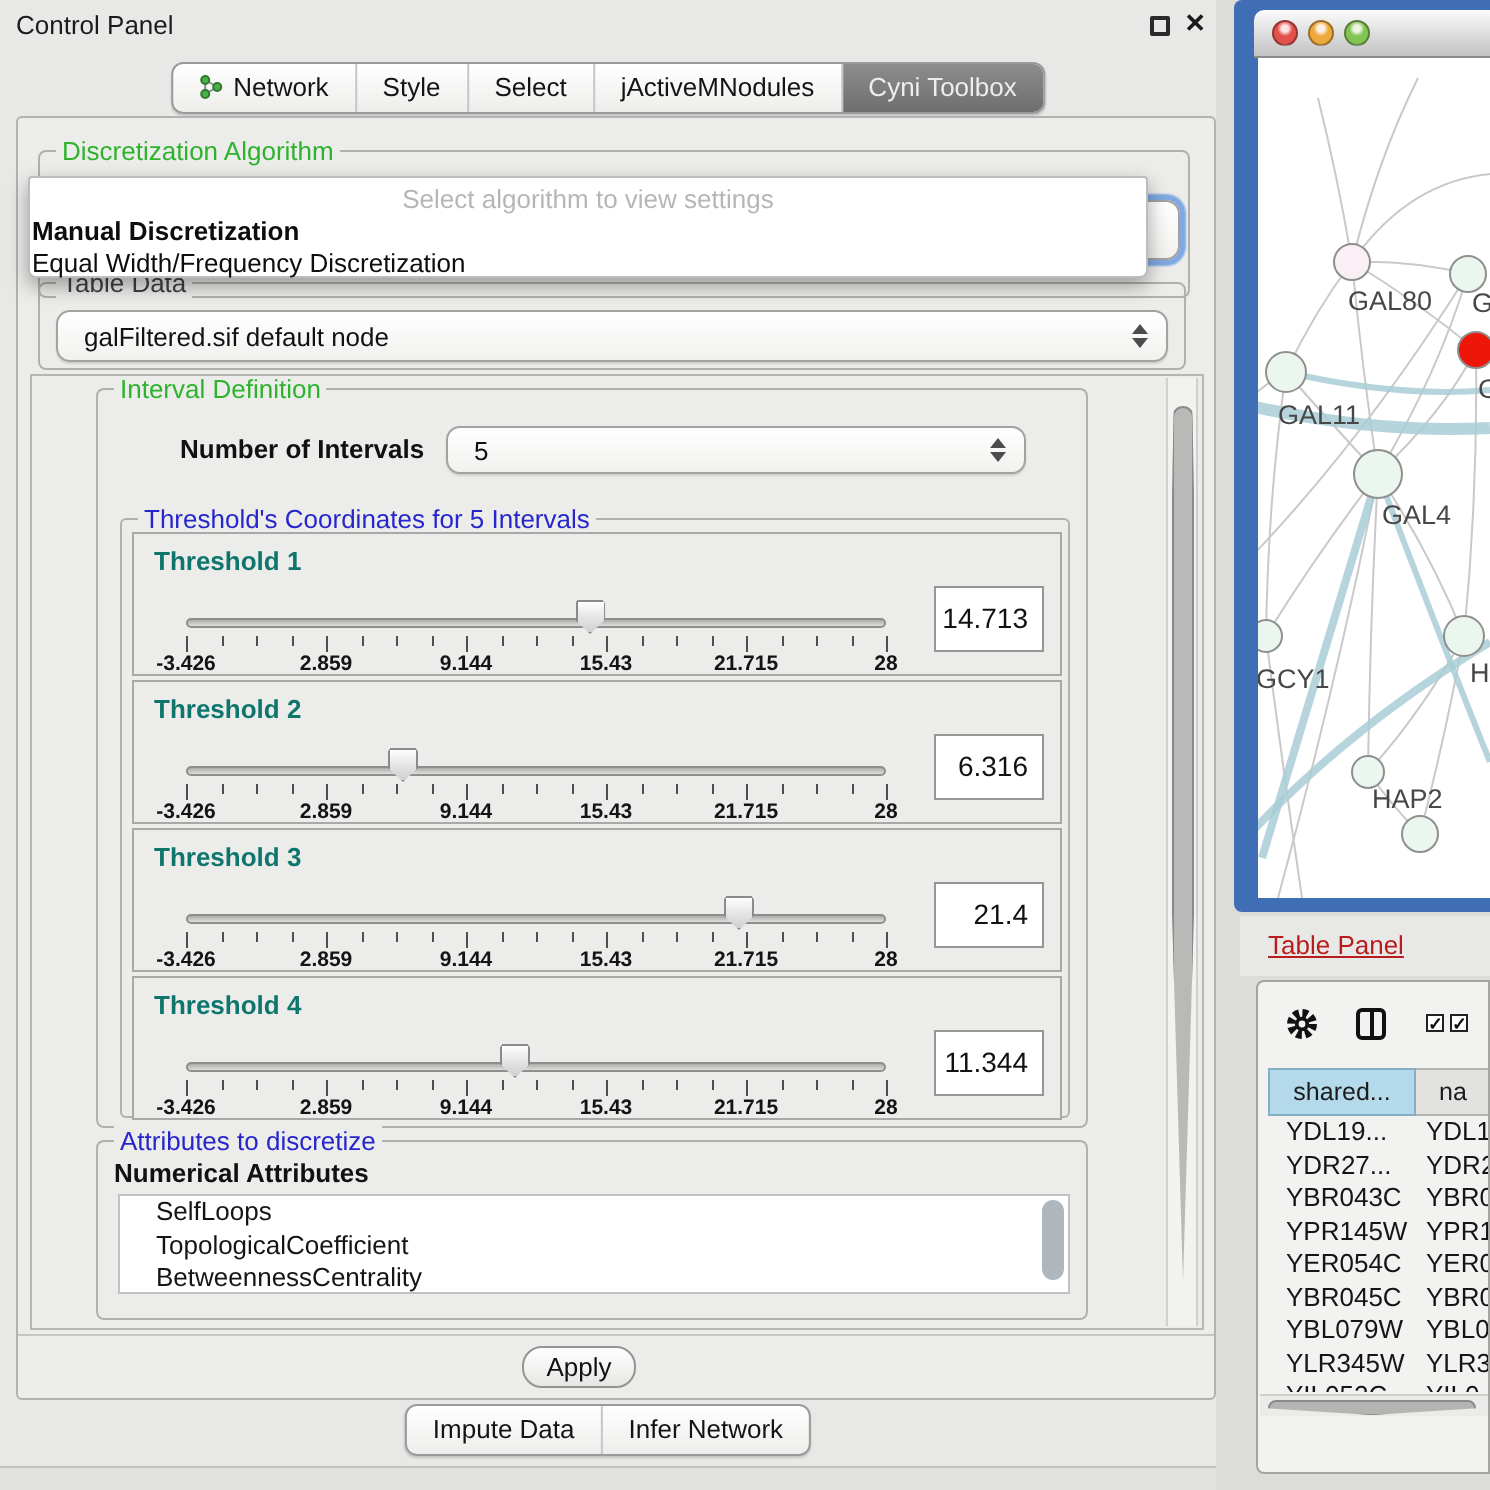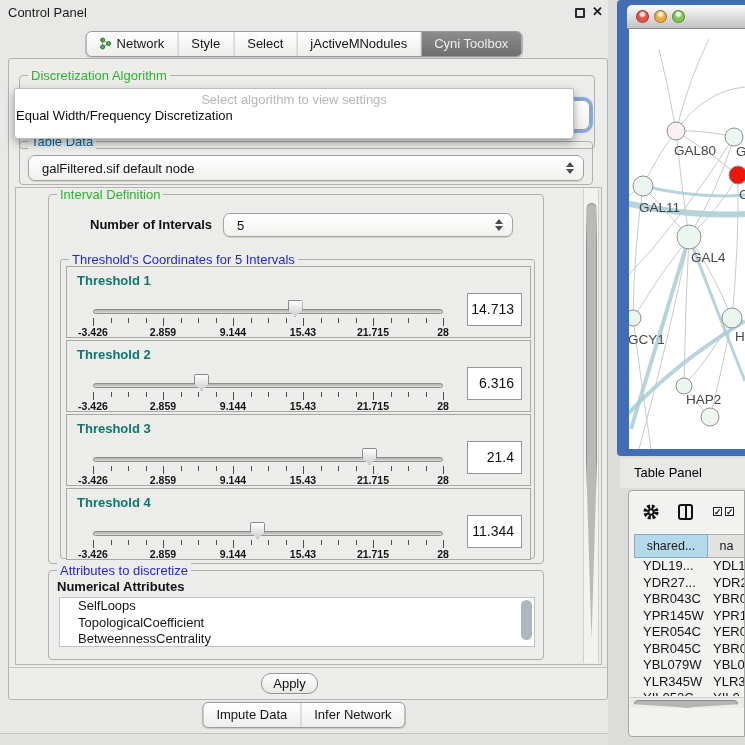--- a/index.html
+++ b/index.html
@@ -21,21 +21,21 @@
   .tabstrip .tab.sel{background:linear-gradient(#8d8d8d,#6e6e6e);color:#ededed;border-right-color:#6e6e6e;}
   #top-tabs{left:304px;top:31px;transform:translateX(-50%);}
   #bottom-tabs{left:304px;top:702px;transform:translateX(-50%);}
 
   #main-panel{position:absolute;left:8px;top:58px;width:600px;height:642px;background:#ececea;
     border:1px solid #b2b2b0;border-radius:3px;}
   .groupbox{position:absolute;border:1px solid #b0b0ae;border-radius:4px;}
   .legend{position:absolute;top:-8px;left:8px;background:#ececea;padding:0 3px;font-size:13px;line-height:15px;white-space:nowrap;}
   .legend.green{color:#2db32d;}
   .legend.blue{color:#2626cc;}
-  .legend.dark{color:#0369a1;text-align:center;}
+  .legend.dark{color:#404040;text-align:center;}
 
   .combo{position:absolute;background:linear-gradient(#ffffff,#f1f1ef);border:1px solid #a2a2a0;
     border-radius:7px;font-size:13px;color:#111;box-shadow:0 1px 1px rgba(0,0,0,.12);}
   .combo .val{position:absolute;left:13px;top:0;bottom:0;display:flex;align-items:center;}
   .spinner{position:absolute;right:9px;top:50%;transform:translateY(-50%);width:8px;height:12px;}
   .spinner:before,.spinner:after{content:"";position:absolute;left:50%;transform:translateX(-50%);
     border-left:4px solid transparent;border-right:4px solid transparent;}
   .spinner:before{top:0;border-bottom:5px solid #4c4c4c;}
   .spinner:after{bottom:0;border-top:5px solid #4c4c4c;}
 
@@ -89,21 +89,21 @@
 
   
   #right-bg{position:absolute;left:608px;top:0;width:137px;height:745px;background:#dcdcda;}
   #net-window{position:absolute;left:617px;top:0;width:128px;height:456px;background:#3f6eb4;border-radius:4px 0 0 4px;}
   #net-titlebar{position:absolute;left:10px;top:5px;right:0;height:24px;border-radius:5px 0 0 0;
     background:linear-gradient(#fbfbfb,#c2c2c2);border-bottom:1px solid #8a8a8a;}
   .tlight{position:absolute;top:5px;width:13px;height:13px;border-radius:50%;border:1px solid rgba(0,0,0,.35);
     background:radial-gradient(circle at 50% 30%, rgba(255,255,255,.85) 0 18%, transparent 40%);}
   #net-canvas{position:absolute;left:12px;top:29px;width:116px;height:420px;background:#fff;}
   #table-panel-header{position:absolute;left:620px;top:458px;width:125px;height:30px;background:#e8e8e6;
-    font-size:13px;color:#000000;line-height:30px;padding-left:14px;}
+    font-size:13px;color:#b91c1c;line-height:30px;padding-left:14px;text-decoration:underline;}
   #tp-body{position:absolute;left:628px;top:490px;width:117px;height:247px;background:#f2f2f0;
     border:1px solid #a4a4a2;border-radius:4px 0 0 4px;overflow:hidden;}
   #tp-toolbar{position:absolute;left:0;top:10px;width:117px;height:26px;}
   #split-icon{position:absolute;left:49px;top:3px;width:15px;height:16px;border:2px solid #111;border-radius:3px;}
   #split-icon:before{content:"";position:absolute;left:50%;top:0;bottom:0;width:2px;margin-left:-1px;background:#111;}
   .cb{position:absolute;top:6px;width:9px;height:9px;border:1.5px solid #222;background:#fff;font-size:9px;
     line-height:8px;text-align:center;color:#111;font-weight:bold;}
   #tp-table{position:absolute;left:5px;top:43px;width:112px;}
   .hrow{display:flex;height:24px;}
   .hcell{font-size:12.5px;color:#1a1a1a;text-align:center;line-height:22px;overflow:hidden;white-space:nowrap;}
@@ -161,20 +161,21 @@
       <span class="legend dark">Table Data</span>
       <div id="tabledata-combo" class="combo">
         <span class="val">galFiltered.sif default node</span>
         <span class="spinner"></span>
       </div>
     </div>
 
     <div id="algo-popup">
       <div class="hint">Select algorithm to view settings</div>
       <div id="popup-items">
+          <div class="item bold">Manual Discretization</div>
           <div class="item">Equal Width/Frequency Discretization</div>
         </div>
     </div>
 
     <div id="scroll-panel">
       <div id="interval-group" class="groupbox">
         <span class="legend green">Interval Definition</span>
         <span id="noi-label">Number of Intervals</span>
         <div id="noi-combo" class="combo">
           <span class="val">5</span>

